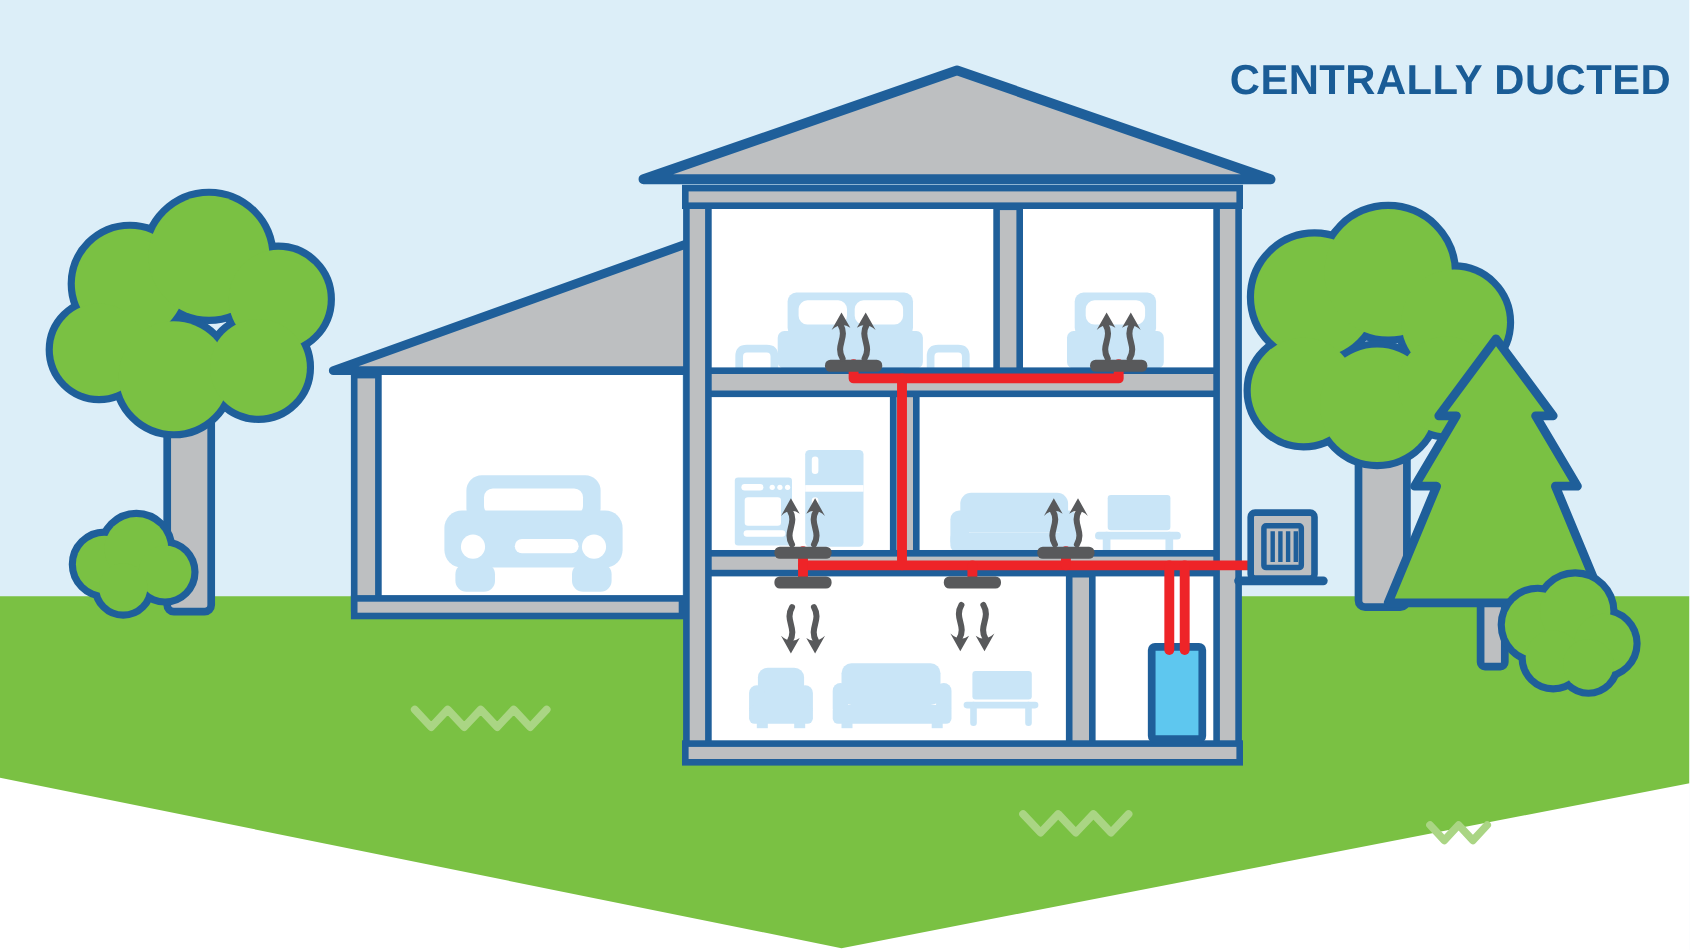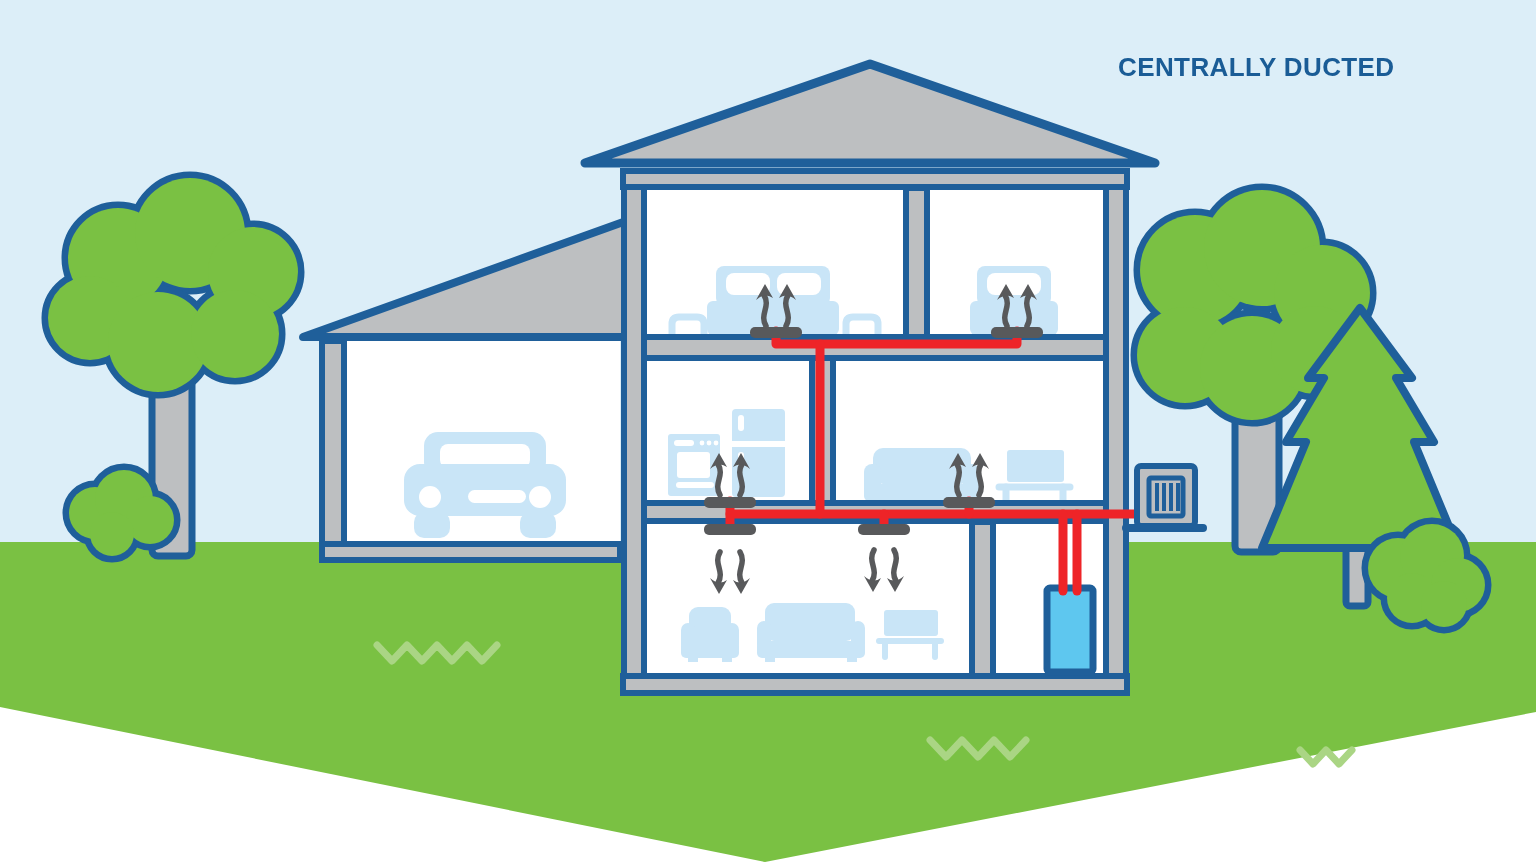--- a/index.html
+++ b/index.html
@@ -10,21 +10,21 @@
   }
   html,body{margin:0;padding:0;background:#fff;}
   #stage{
     position:relative; width:1536px; height:864px; overflow:hidden;
     background:var(--background-white);
     font-family:"Liberation Sans", sans-serif;
   }
   #stage svg{position:absolute;left:0;top:0;}
   .page-title{
     position:absolute; left:1118px; top:52px; width:400px;
-    font-size:26px; font-weight:bold; letter-spacing:0.4px;
+    font-size:38px; font-weight:bold; letter-spacing:0.4px;
     color:var(--title-blue); white-space:nowrap;
   }
   
   .sky{fill:var(--sky)}
   .grass{fill:var(--grass)}
   .zig{stroke:var(--zigzag);stroke-width:7;fill:none;stroke-linecap:round;stroke-linejoin:round}
   .gray{fill:var(--structure-gray)}
   .white{fill:#fff}
   .green{fill:var(--foliage)}
   .o5{stroke:var(--outline);stroke-width:5}

